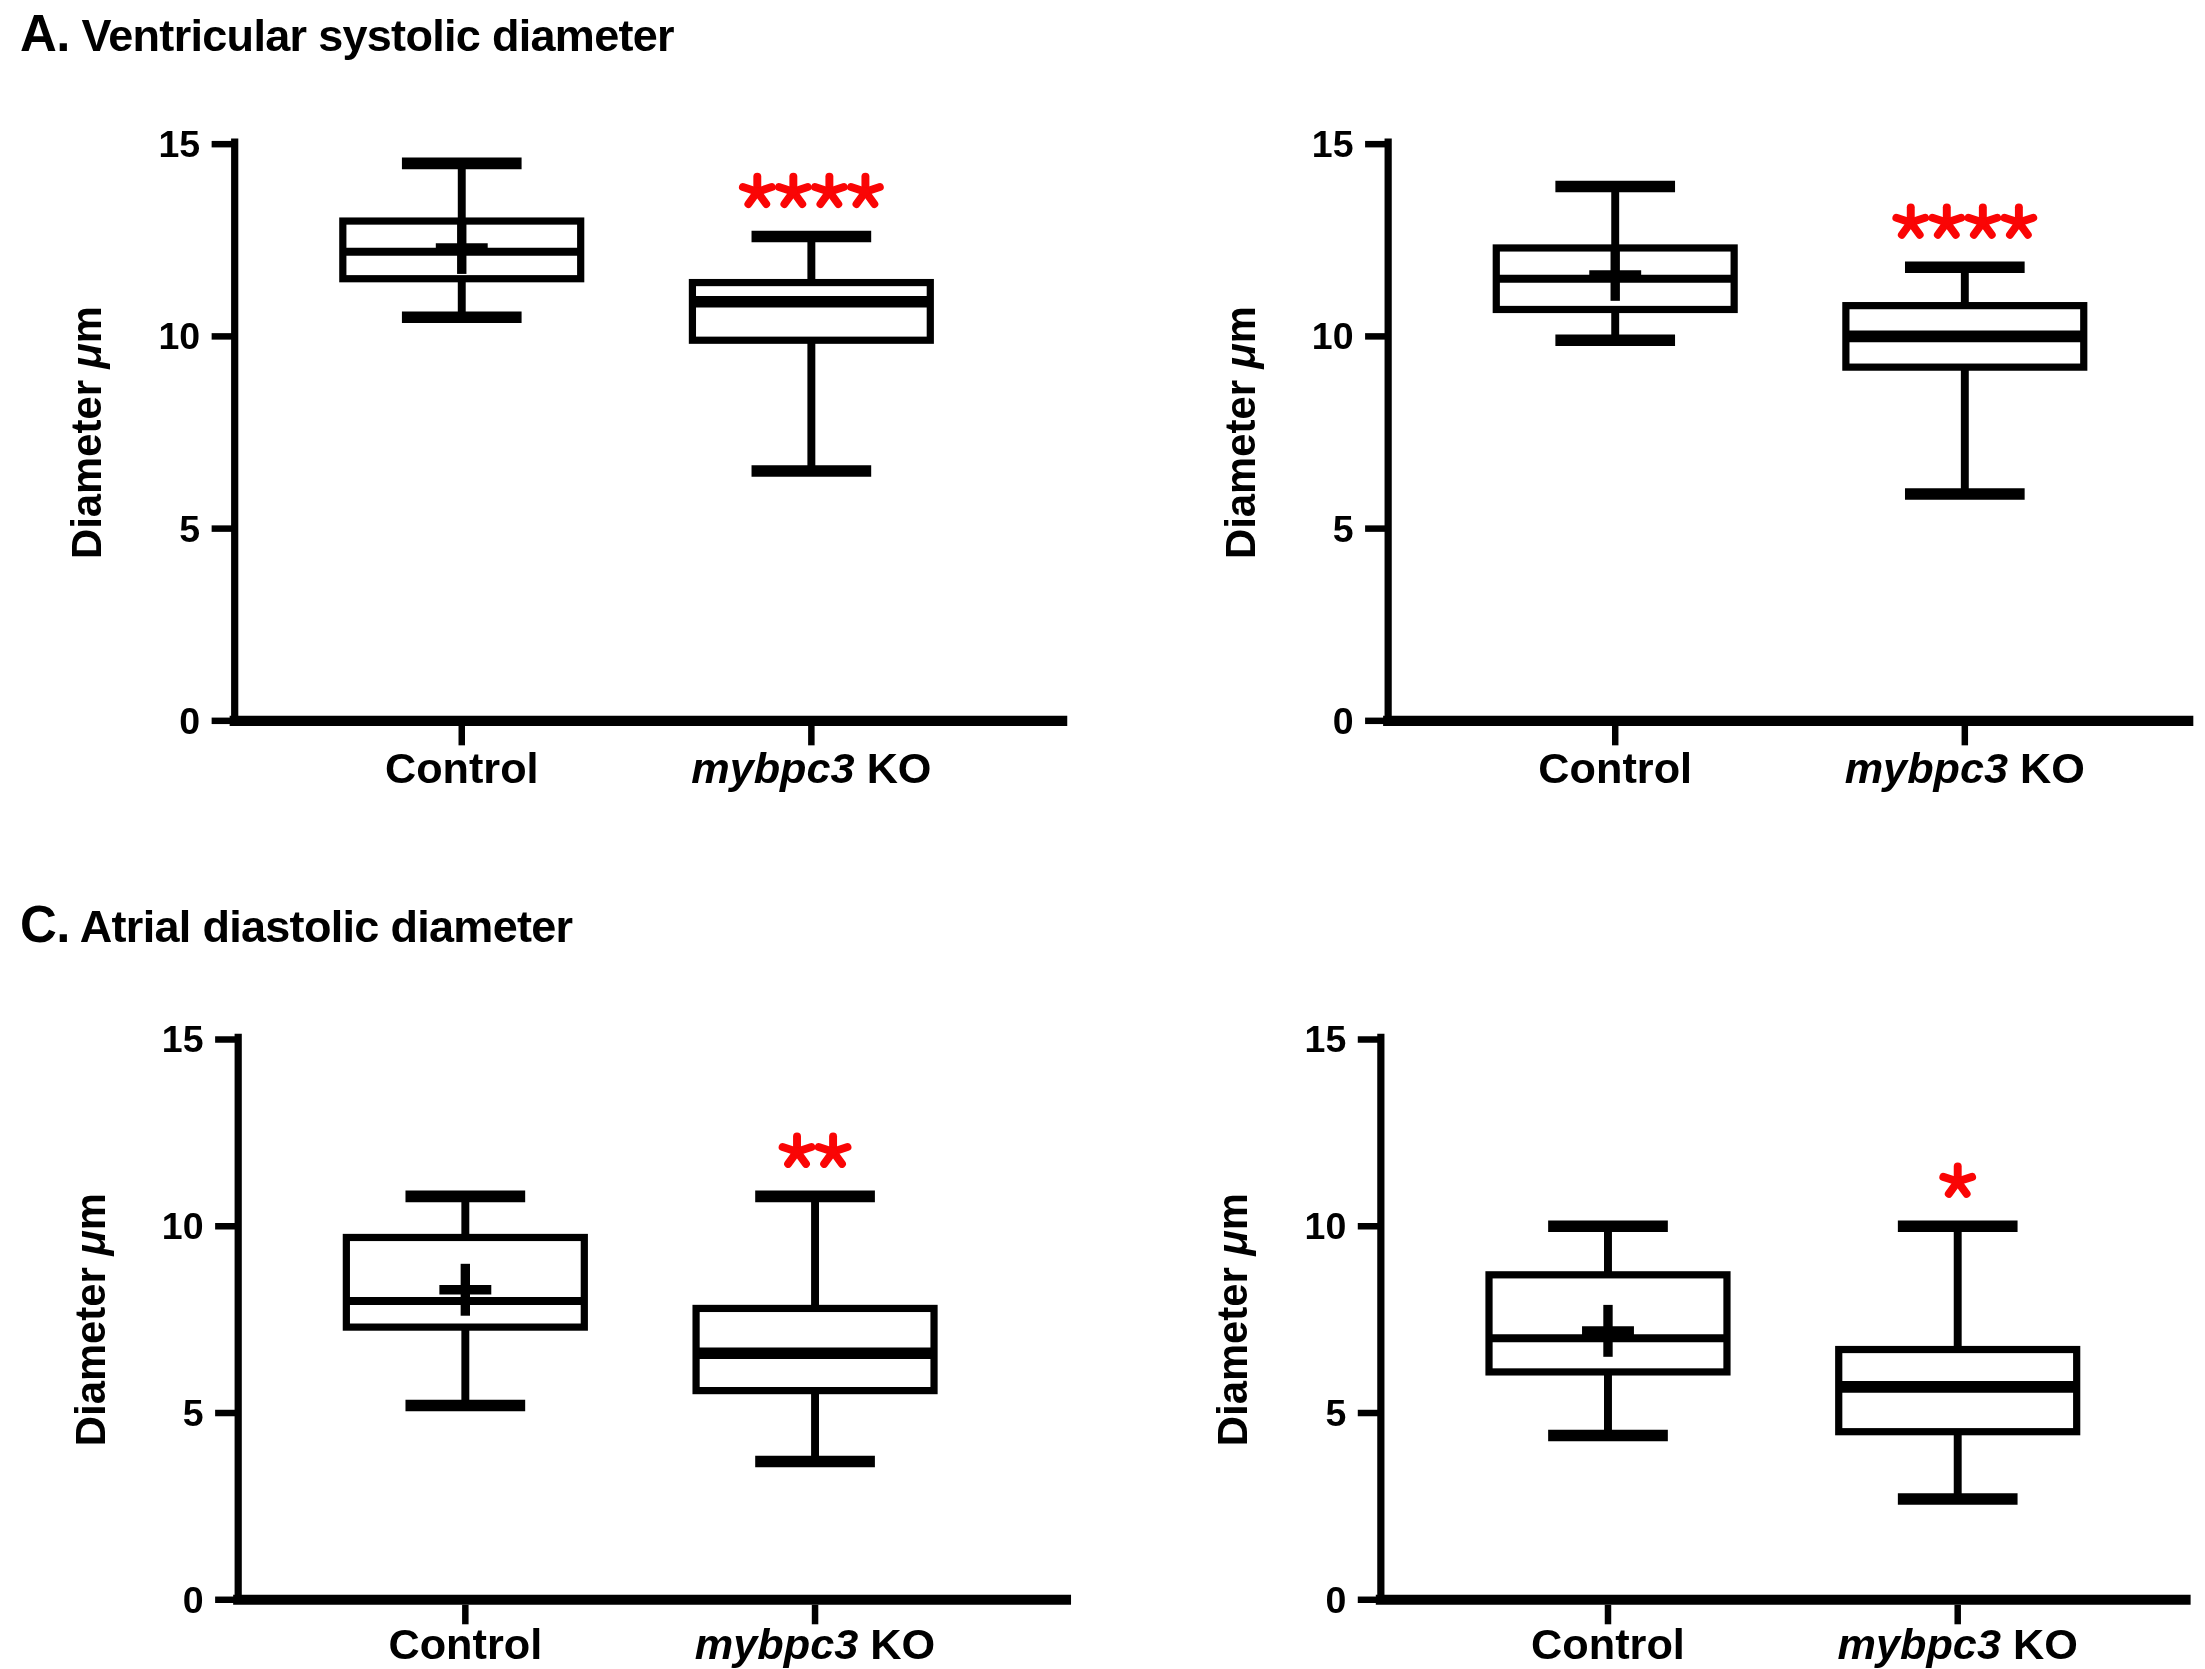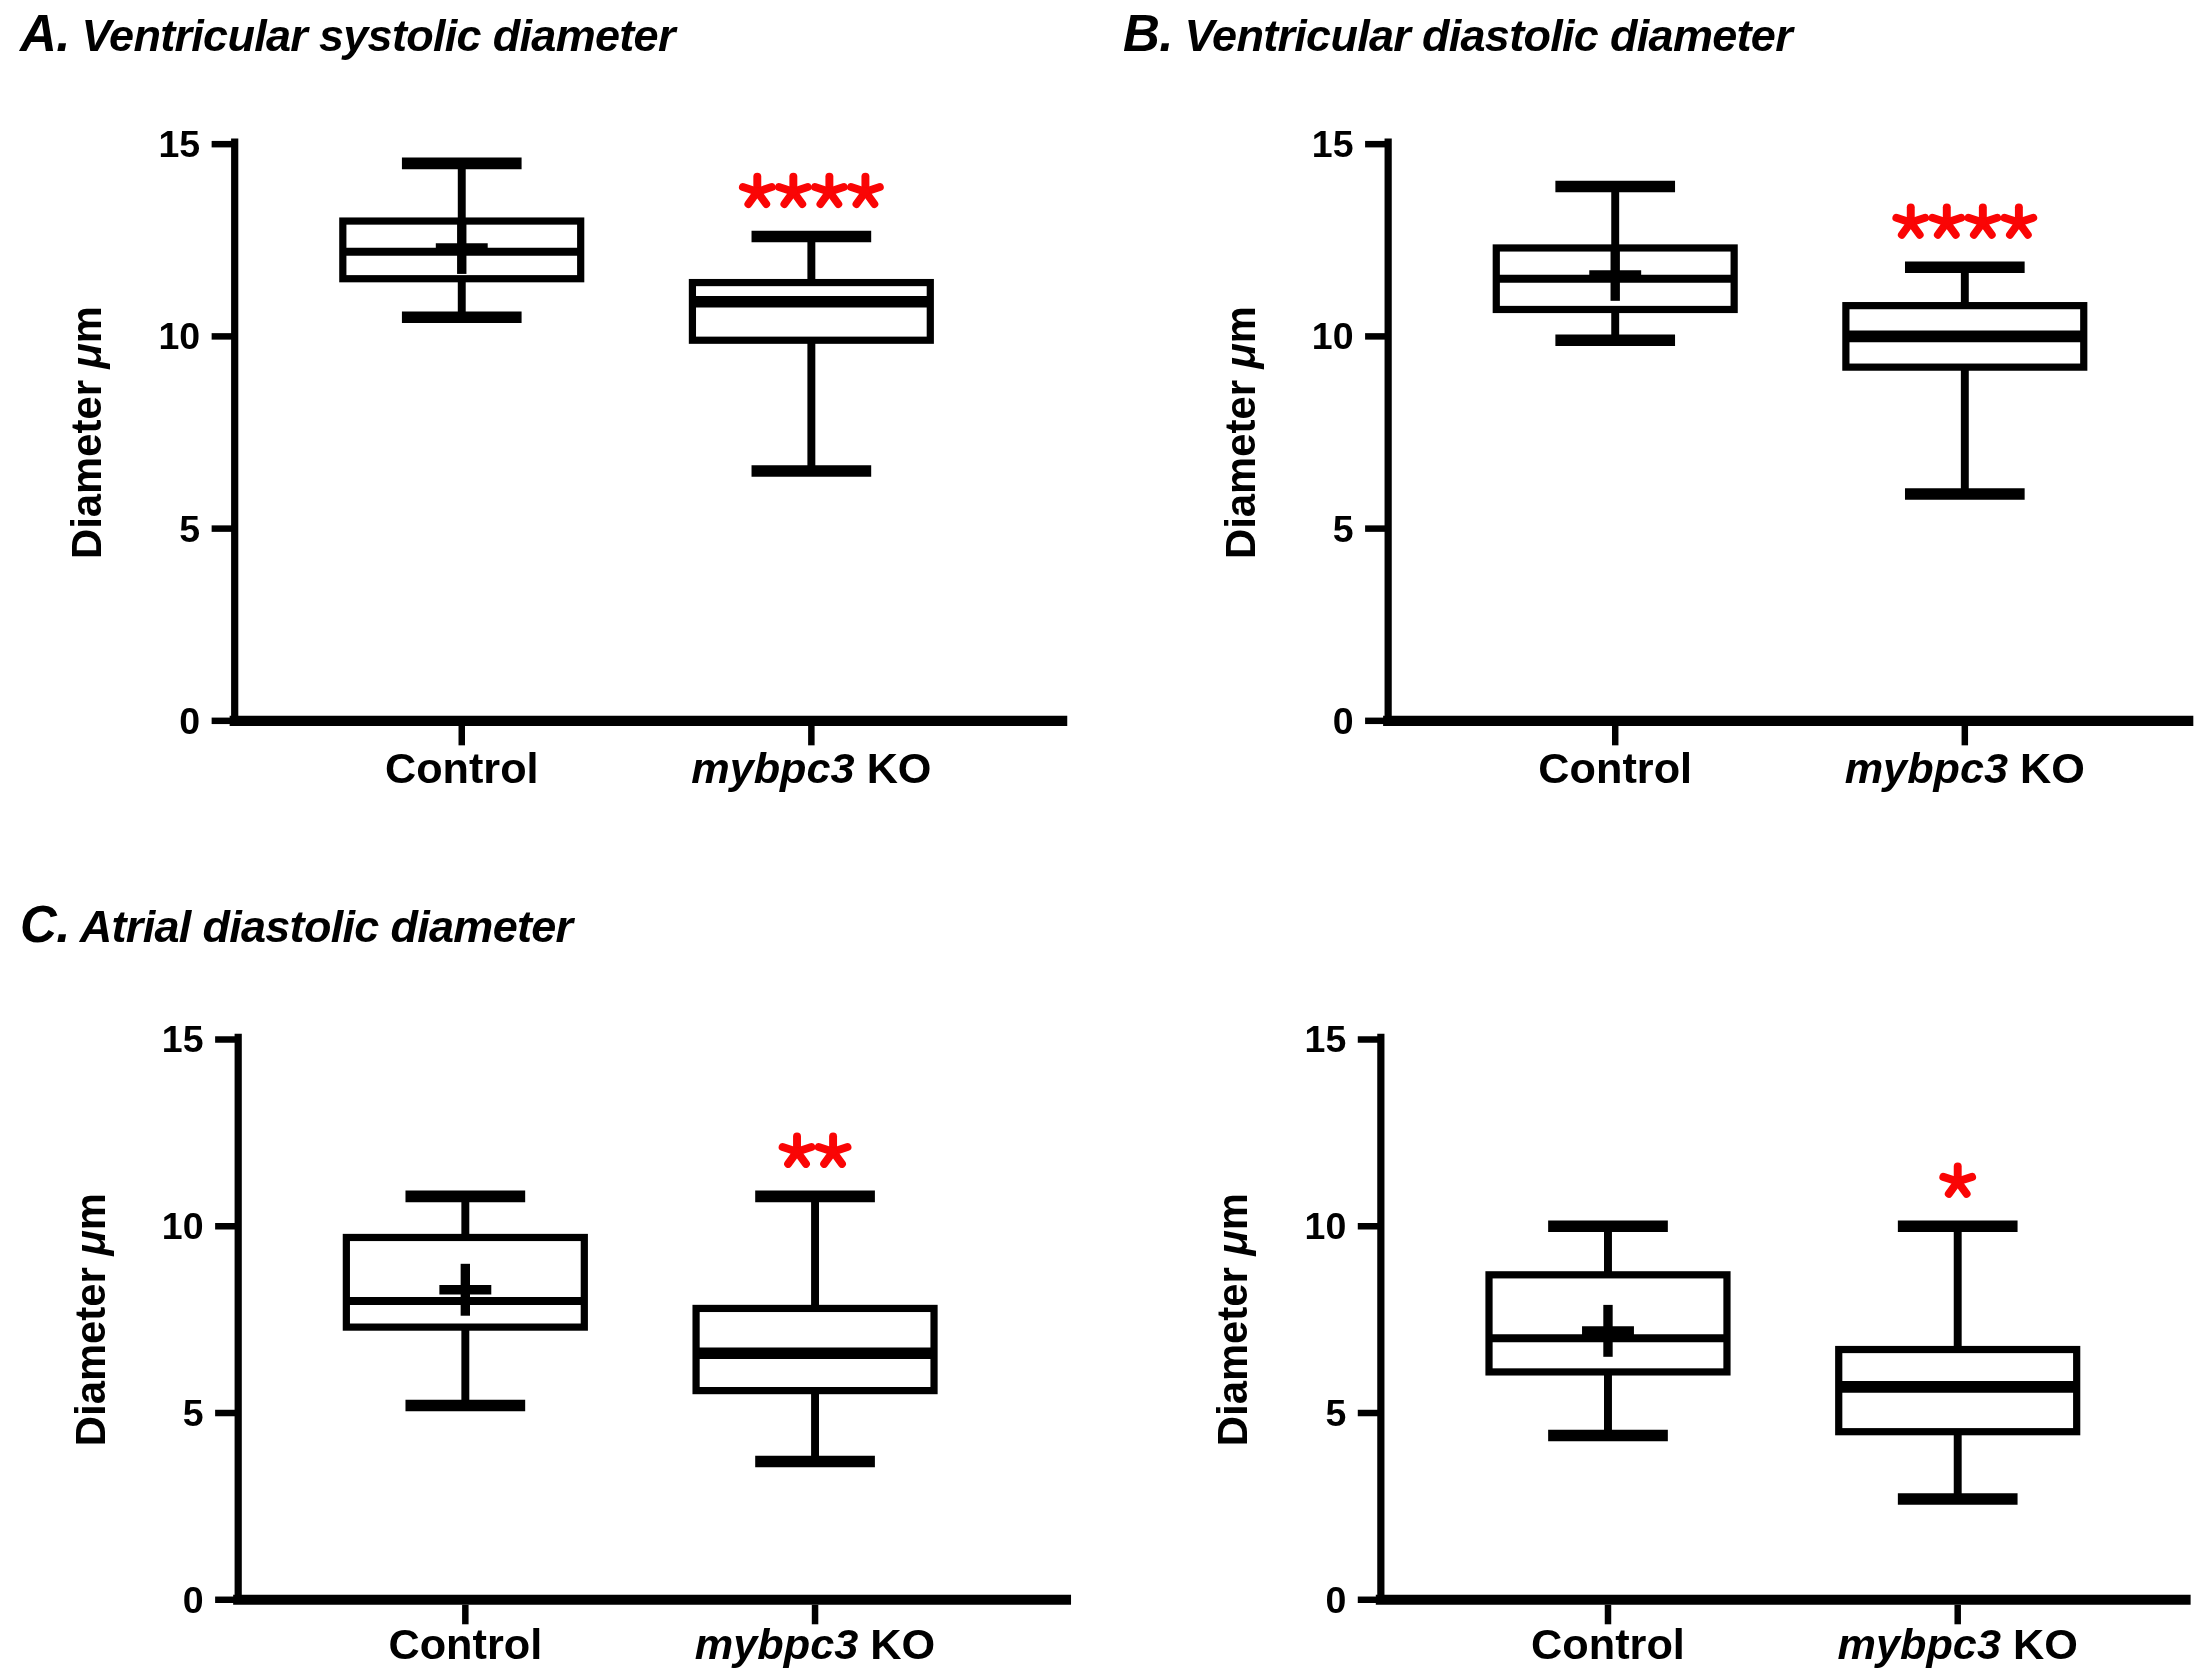--- a/index.html
+++ b/index.html
@@ -9,21 +9,21 @@
     width:2205px;height:1669px;
     background:#ffffff;
     display:grid;
     grid-template-columns:1103px 1103px;
     grid-template-rows:834px 835px;
   }
   .panel{position:relative;overflow:hidden;}
   .panel h2{
     position:absolute;left:20px;margin:0;
     color:#000;font-weight:bold;font-size:45px;
-    letter-spacing:-0.7px;white-space:nowrap;font-style:italic;
+    letter-spacing:-0.7px;white-space:nowrap;
   }
   .panel.row1 h2{top:4.3px;}
   .panel.row2 h2{top:61px;}
   .panel h2 .letter{font-size:51px;}
   svg.chart{position:absolute;left:0;top:0;width:100%;height:100%;display:block;}
 </style>
 </head>
 <body>
 
 <div class="figure">
@@ -91,21 +91,20 @@
             <line x1="1200" y1="266" x2="1219.9721868421982" y2="259.5106431181261" stroke="#fa0505" stroke-width="11" stroke-linecap="round"></line>
             <line x1="1200" y1="266" x2="1212.343490298142" y2="282.9893568818739" stroke="#fa0505" stroke-width="11" stroke-linecap="round"></line>
             <line x1="1200" y1="266" x2="1187.656509701858" y2="282.9893568818739" stroke="#fa0505" stroke-width="11" stroke-linecap="round"></line>
             <line x1="1200" y1="266" x2="1180.0278131578018" y2="259.5106431181261" stroke="#fa0505" stroke-width="11" stroke-linecap="round"></line>
           </g>
         </g>
       </svg>
   </section>
 
   <section class="panel row1">
-    <h2><span class="letter">B.</span> <span class="ttl">Ventricular diastolic diameter</span></h2>
     <svg class="chart" viewBox="0 0 1529 1157">
         <line x1="395" y1="192" x2="395" y2="1000" stroke="#000000" stroke-width="10"></line>
         <line x1="388" y1="1000" x2="1512" y2="1000" stroke="#000000" stroke-width="14"></line>
         <line x1="363" y1="1000" x2="395" y2="1000" stroke="#000000" stroke-width="9"></line>
         <text x="347" y="1018" text-anchor="end" font-size="52" font-weight="bold" fill="#000000">0</text>
         <line x1="363" y1="733.3333333333334" x2="395" y2="733.3333333333334" stroke="#000000" stroke-width="9"></line>
         <text x="347" y="751.3333333333334" text-anchor="end" font-size="52" font-weight="bold" fill="#000000">5</text>
         <line x1="363" y1="466.6666666666667" x2="395" y2="466.6666666666667" stroke="#000000" stroke-width="9"></line>
         <text x="347" y="484.6666666666667" text-anchor="end" font-size="52" font-weight="bold" fill="#000000">10</text>
         <line x1="363" y1="200" x2="395" y2="200" stroke="#000000" stroke-width="9"></line>

